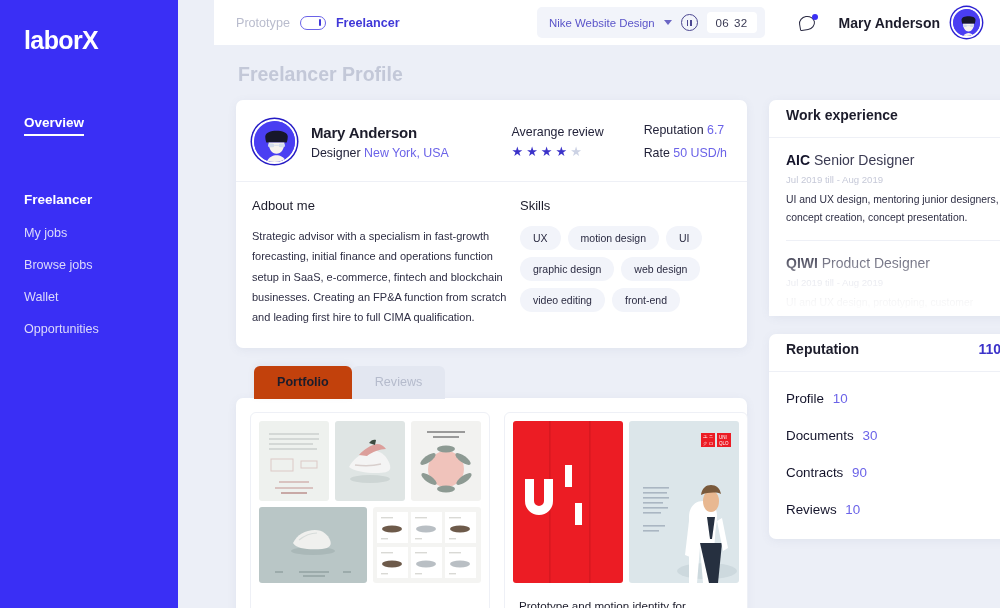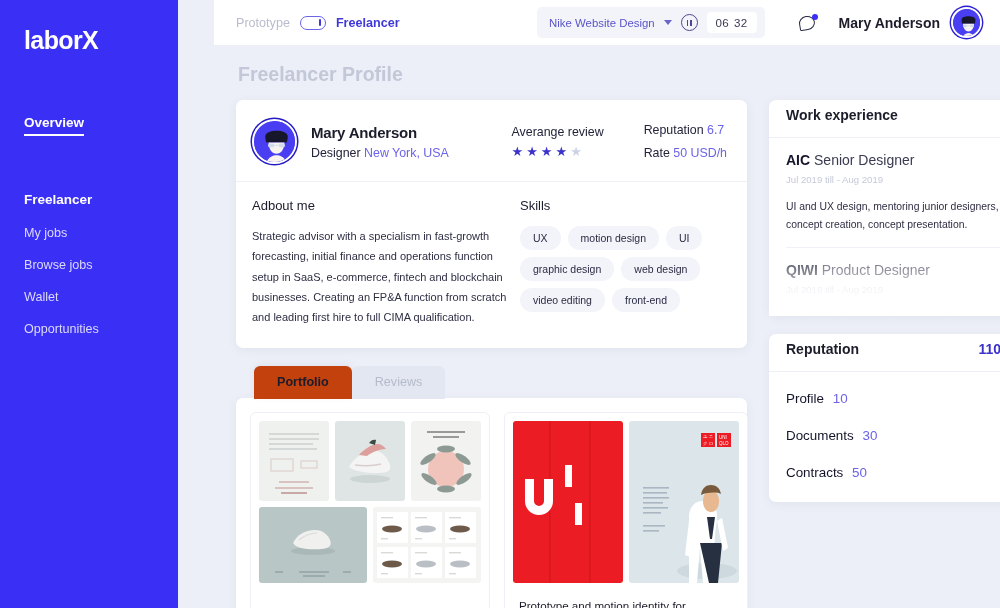--- a/index.html
+++ b/index.html
@@ -282,21 +282,21 @@
   .panel-head h3 { font-size: 14px; font-weight: 700; }
   .rep-badge { margin-left: auto; color: #3b32c9; font-size: 14px; font-weight: 700; position: relative; }
   .rep-badge sup { font-size: 7px; color: #c8cade; position: absolute; top: -3px; right: -8px; }
 
   .work-body { position: relative; height: 178px; overflow: hidden; padding: 0 17px; }
   .work-item { padding: 14px 0 13px 0; }
   .work-item + .work-item { border-top: 1px solid #eef0f6; }
   .work-role { font-size: 14px; color: #3a3a52; }
   .work-role b { font-weight: 700; color: #14142b; }
   .work-date { font-size: 9.6px; color: #c6c9d8; margin-top: 6px; }
-  .work-desc { font-size: 10.4px; line-height: 1.75; color: #2e2e44; margin-top: 13px; }
+  .work-desc { font-size: 10.4px; line-height: 1.75; color: #2e2e44; margin-top: 6px; }
   .work-fade {
     position: absolute; left: 0; right: 0; bottom: 0; height: 72px;
     background: linear-gradient(to bottom, rgba(255,255,255,0) 0%, rgba(255,255,255,0.95) 78%, #fff 100%);
     pointer-events: none;
   }
   .work-scroll {
     position: absolute; top: 12px; right: 6px;
     width: 3px; height: 112px;
     background: #e2e5ee; border-radius: 2px;
     cursor: pointer;
@@ -650,21 +650,25 @@
               <div class="rep-row">
                 <span>Profile</span>
                 <span class="val">10</span>
               </div>
               <div class="rep-row">
                 <span>Documents</span>
                 <span class="val">30</span>
               </div>
               <div class="rep-row">
                 <span>Contracts</span>
-                <span class="val">50</span>
+                <span class="val">90</span>
+              </div>
+              <div class="rep-row">
+                <span>Reviews</span>
+                <span class="val">10</span>
               </div>
             </div>
           </section>
 
         </div>
       </div>
     </div>
   </div>
 </div>
 

